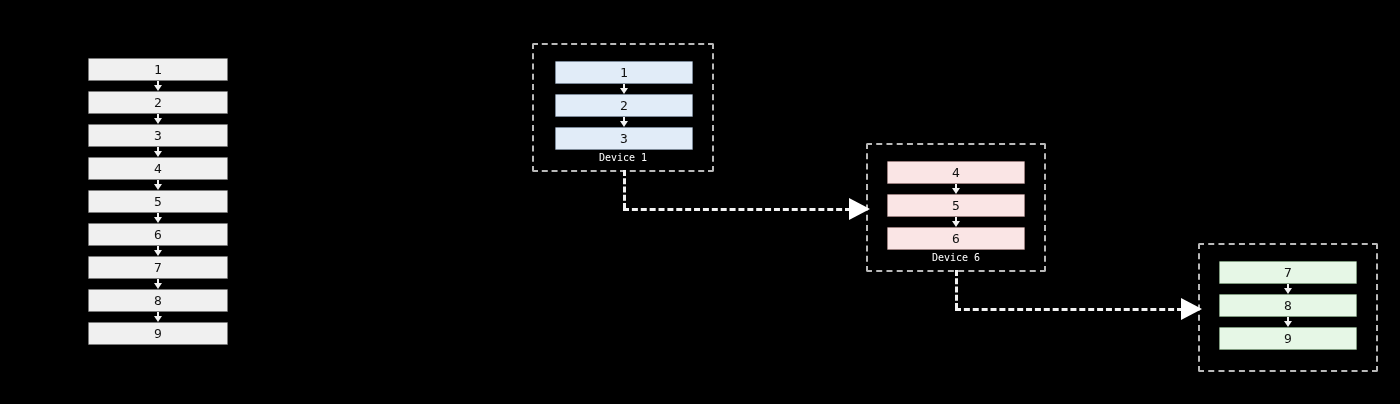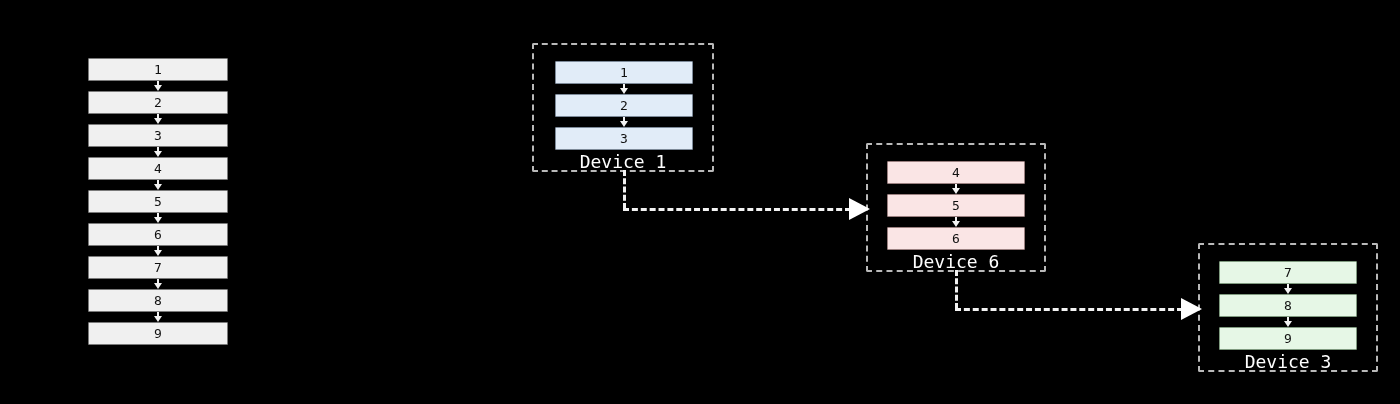--- a/index.html
+++ b/index.html
@@ -66,21 +66,21 @@
   .device-group {
     position: absolute;
     box-sizing: border-box;
     border: 2px dashed #b9b9b9;
     border-radius: 2px;
     background: transparent;
   }
   .device-label {
     position: absolute;
     color: #ffffff;
-    font-size: 18px;
+    font-size: 10px;
     line-height: 1;
     white-space: nowrap;
     text-align: center;
     font-family: "DejaVu Sans Mono", "Liberation Mono", monospace;
   }
 
   
   .seg {
     position: absolute;
     background: transparent;
@@ -203,21 +203,20 @@
     </div>
   <div class="layer-box dev-box c-green" style="left:1219px; top:327px;">
       <span class="lbl">9</span>
     </div>
 
   <div class="vconn" style="left:1287px; top:284px; height:5px;"></div>
   <div class="vhead" style="left:1284px; top:288px;"></div>
   <div class="vconn" style="left:1287px; top:317px; height:5px;"></div>
   <div class="vhead" style="left:1284px; top:321px;"></div>
 
-  <div class="device-label" style="left:1198px; top:353px; width:180px;">Device 3</div>
 
   <div class="seg seg-v" style="left:623px; top:170px; height:39px;"></div>
   <div class="seg seg-h" style="left:623px; top:208px; width:228px;"></div>
   <div class="arrowhead" style="left:849px; top:198px;"></div>
 
   <div class="seg seg-v" style="left:955px; top:270px; height:39px;"></div>
   <div class="seg seg-h" style="left:955px; top:308px; width:228px;"></div>
   <div class="arrowhead" style="left:1181px; top:298px;"></div>
 
 </div>

